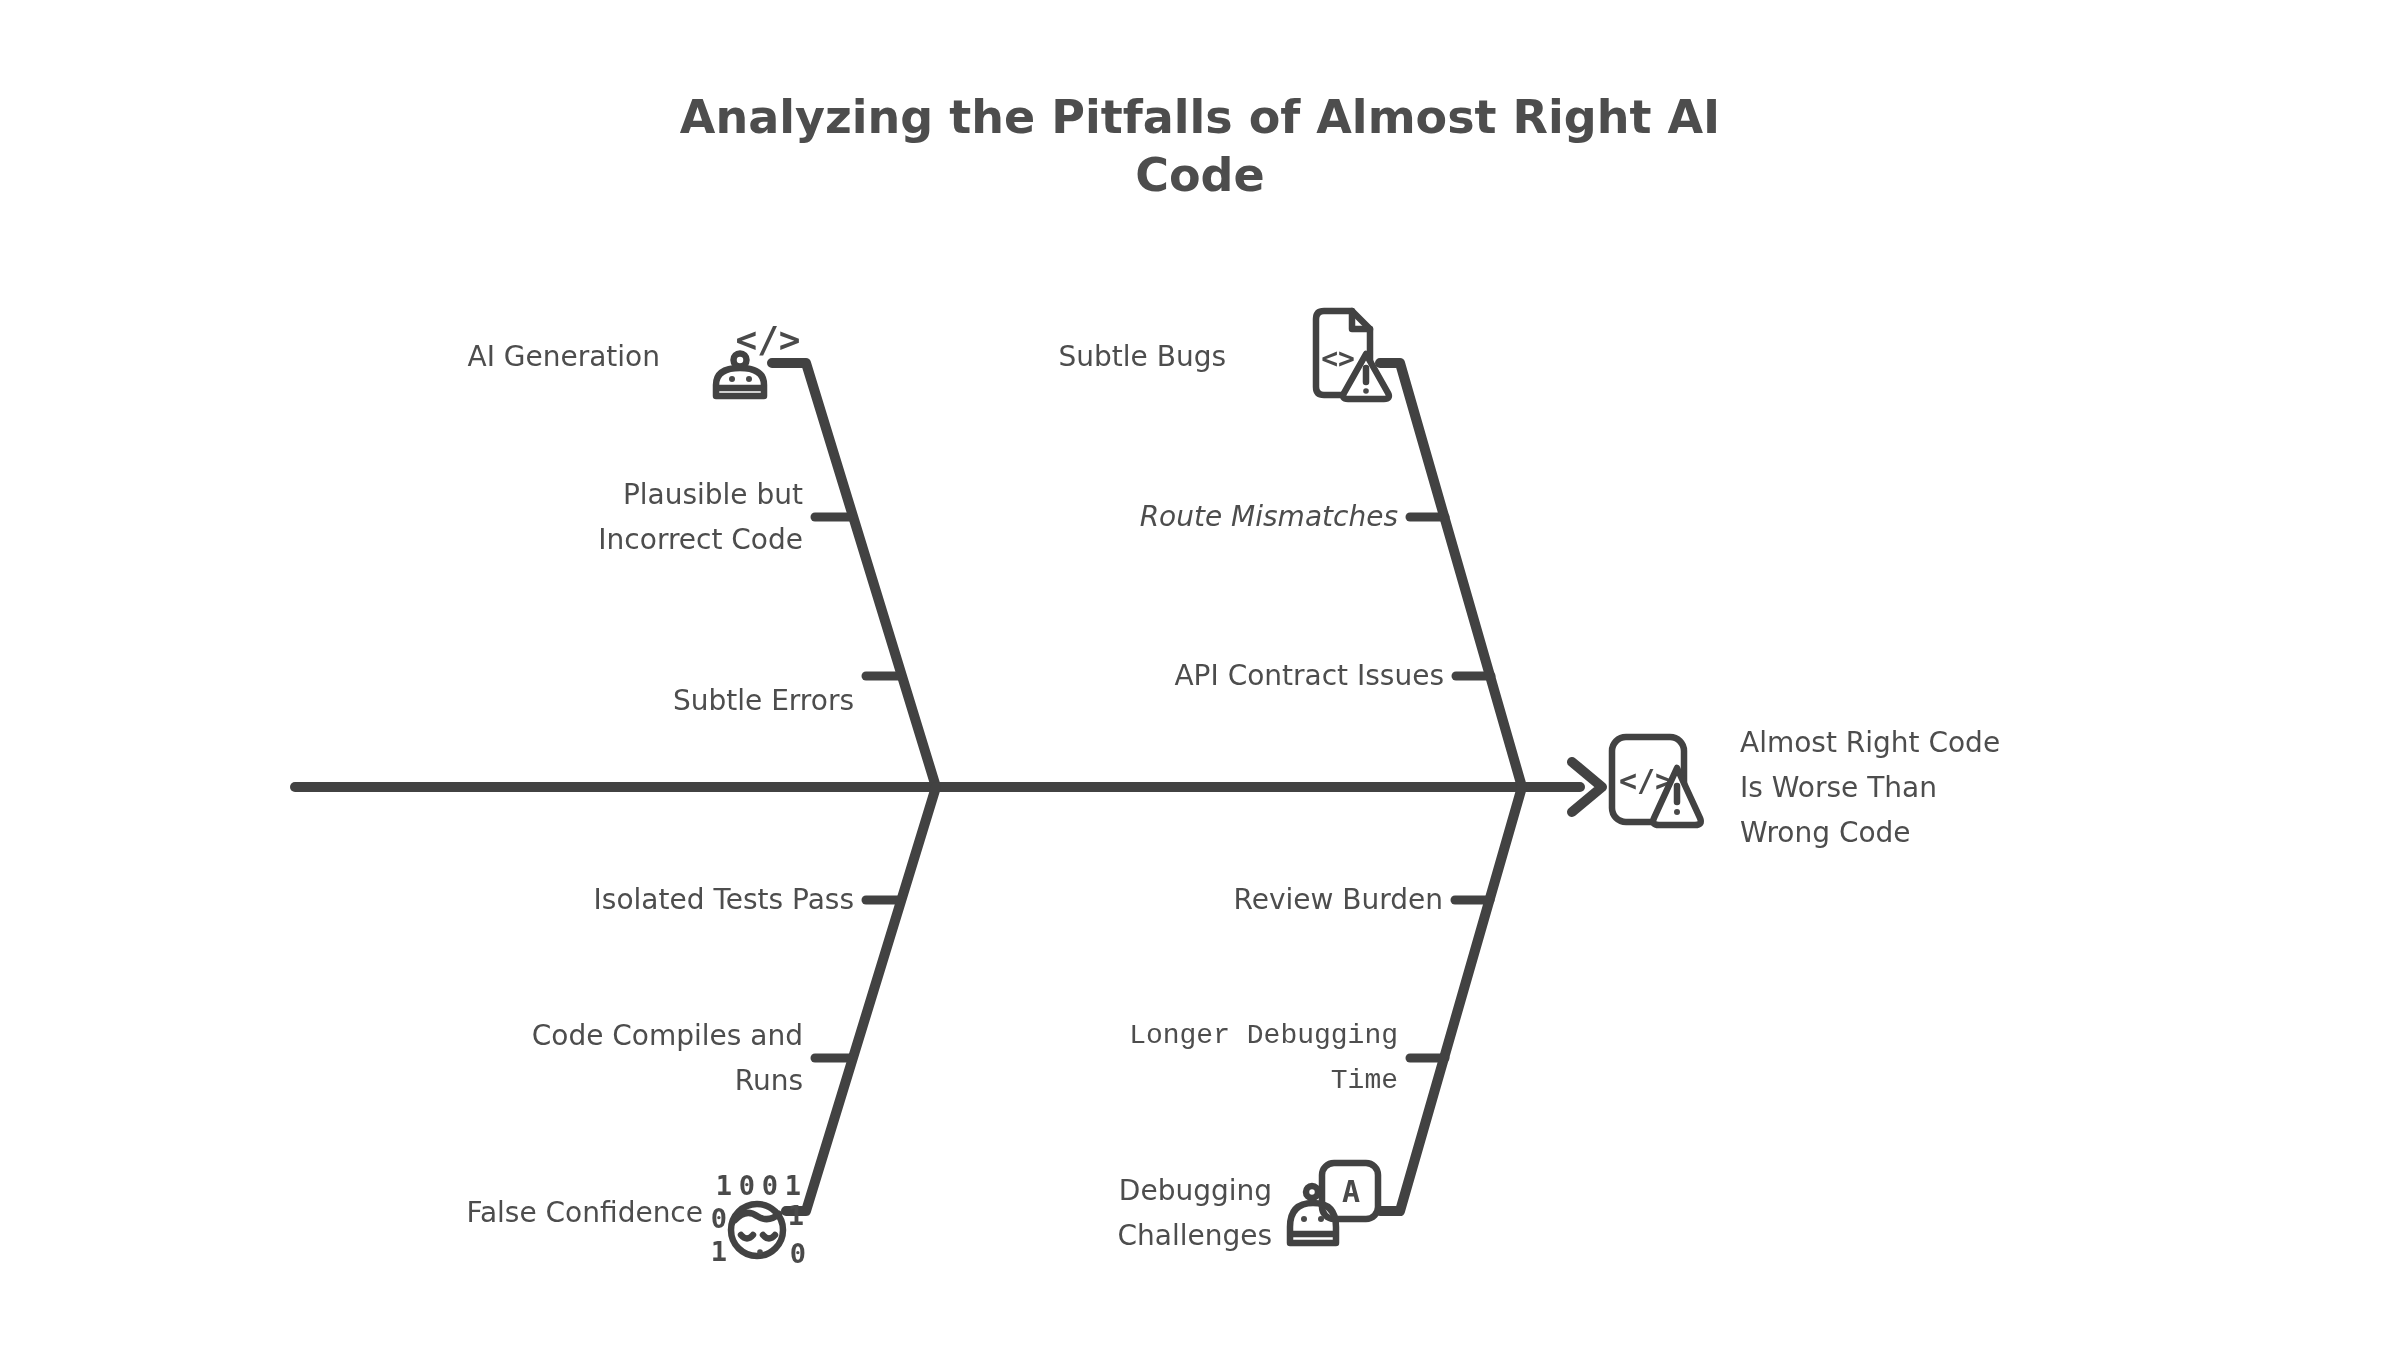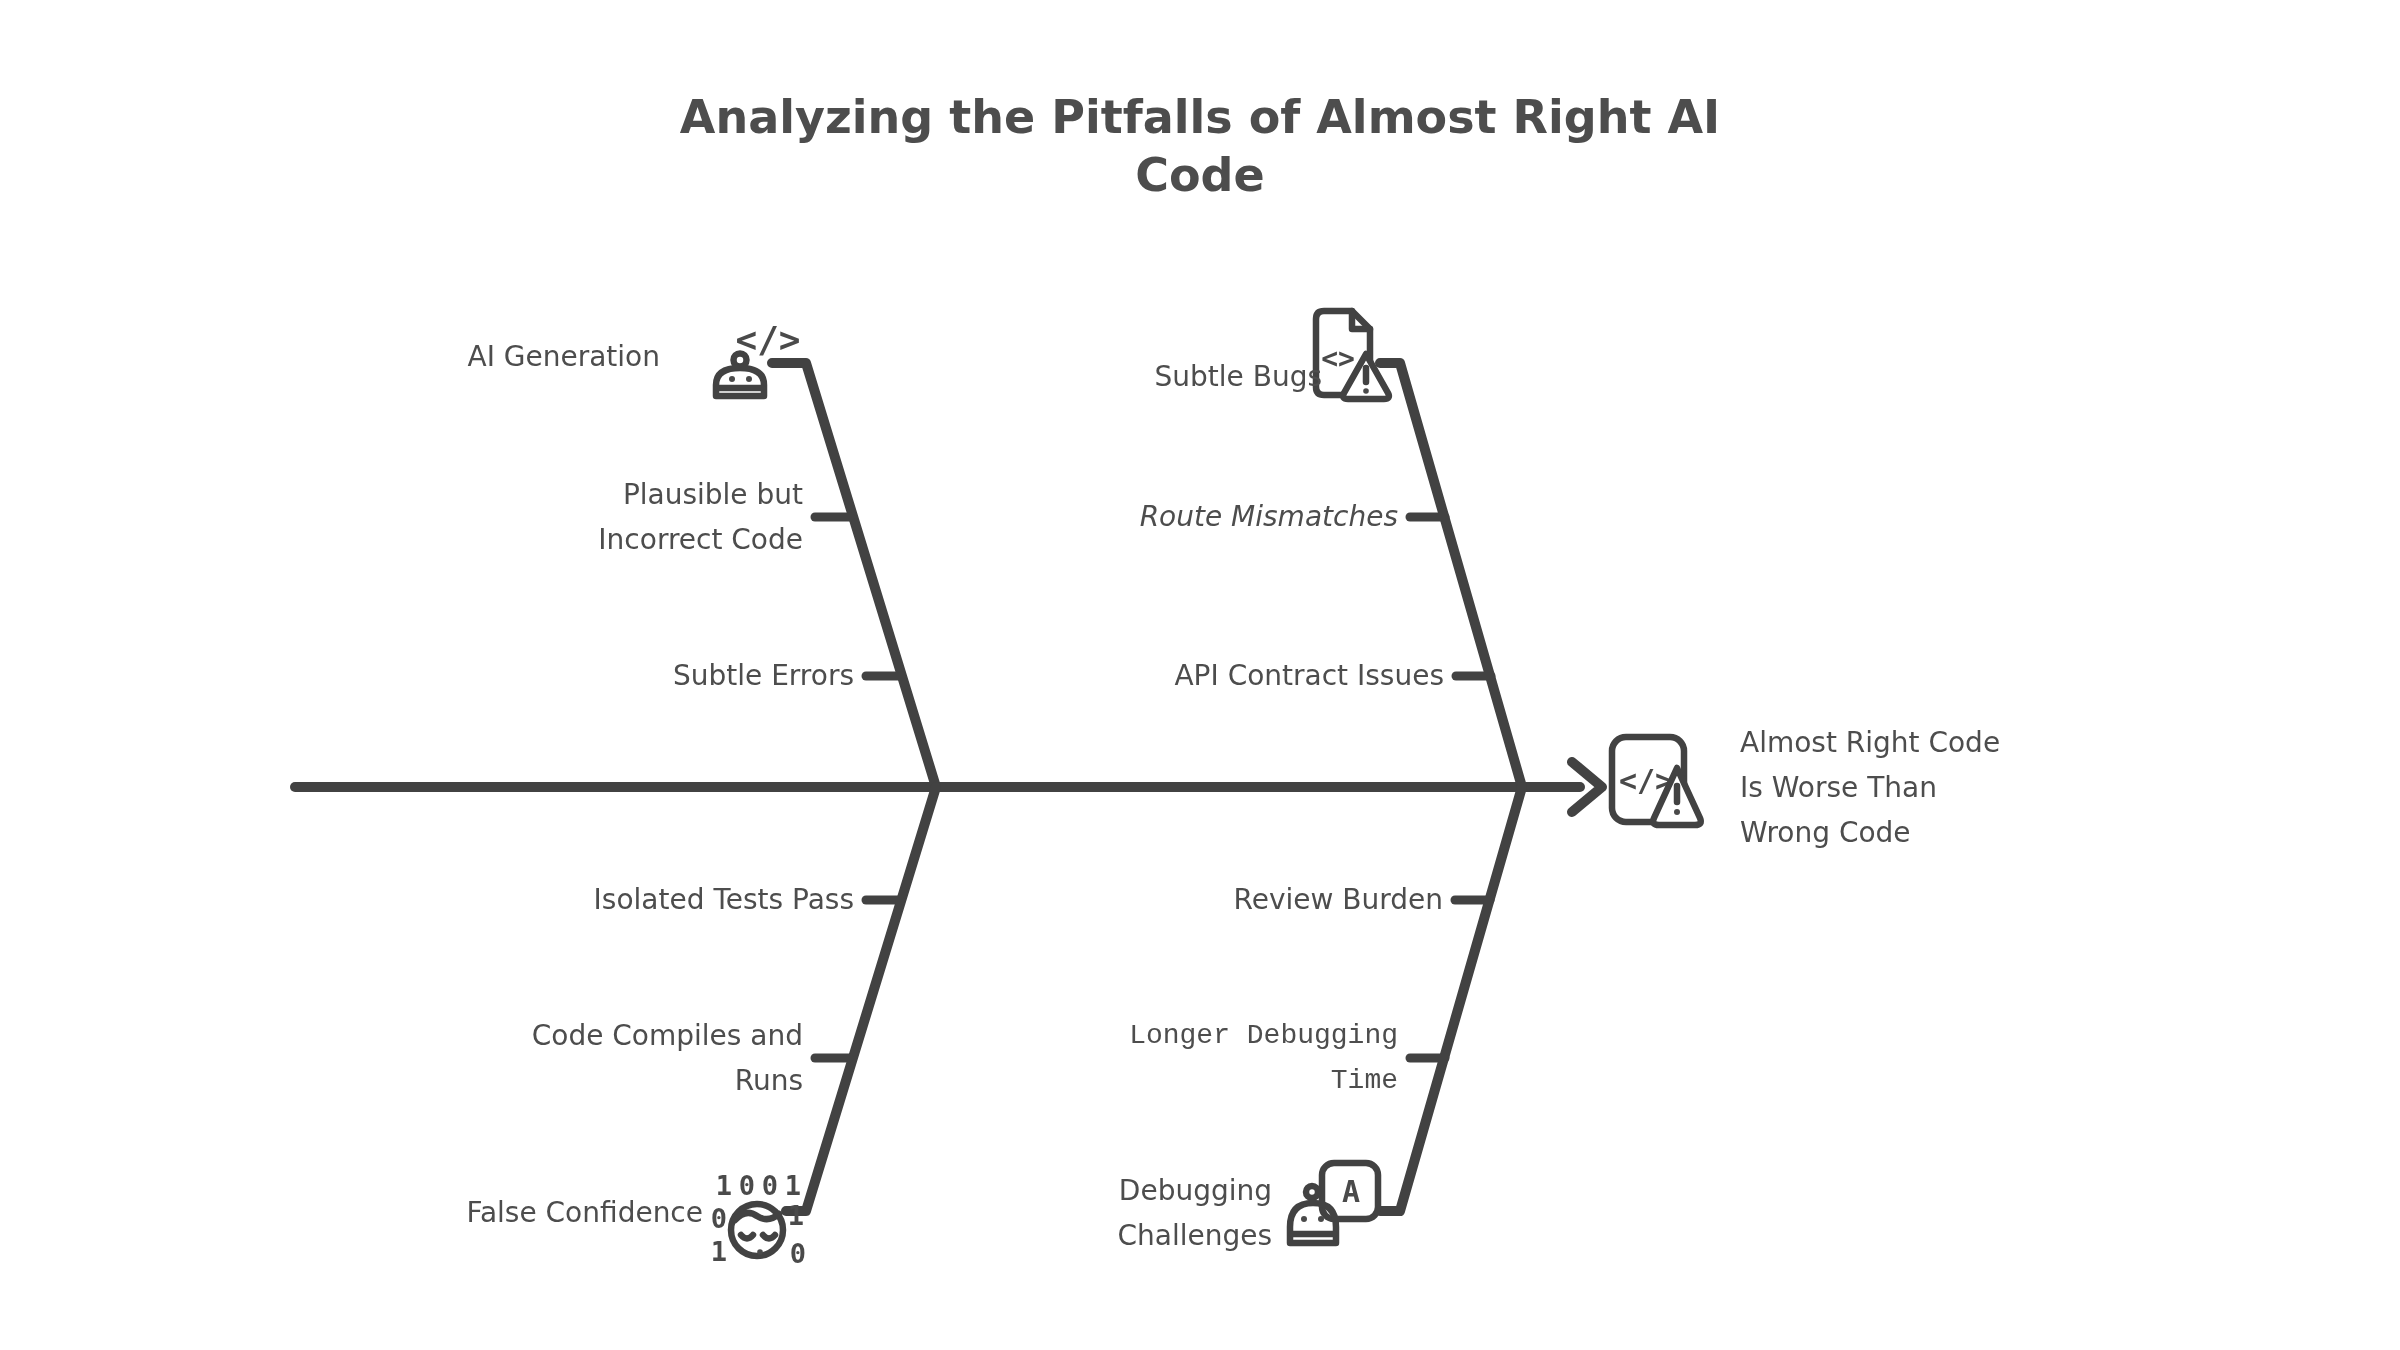--- a/index.html
+++ b/index.html
@@ -119,32 +119,32 @@
       <circle class="iconfill" cx="1677" cy="812" r="3"></circle>
     </g>
   </svg>
 
   <div class="title">
     <div>Analyzing the Pitfalls of Almost Right AI</div>
     <div>Code</div>
   </div>
 
   <div class="label r" style="right:1740px;top:334px;">AI Generation</div>
-  <div class="label r" style="right:1078px;top:334px;margin-top:20px;">Subtle Bugs</div>
+  <div class="label r" style="right:1174px;top:334px;">Subtle Bugs</div>
   <div class="label r" style="right:1697px;top:1190px;">False Confidence</div>
   <div class="label r" style="right:1128px;top:1168px;">
     <div>Debugging</div>
     <div>Challenges</div>
   </div>
 
   <div class="label r" style="right:1597px;top:472px;">
     <div>Plausible but</div>
     <div>Incorrect Code</div>
   </div>
-  <div class="label r" style="right:1546px;top:653px;">Subtle Errors</div>
+  <div class="label r" style="right:1546px;top:678px;">Subtle Errors</div>
 
   <div class="label r" style="right:1002px;top:494px;font-style:italic;">Route Mismatches</div>
   <div class="label r" style="right:956px;top:653px;">API Contract Issues</div>
 
   <div class="label r" style="right:1546px;top:877px;">Isolated Tests Pass</div>
   <div class="label r" style="right:1597px;top:1013px;">
     <div>Code Compiles and</div>
     <div>Runs</div>
   </div>
 

